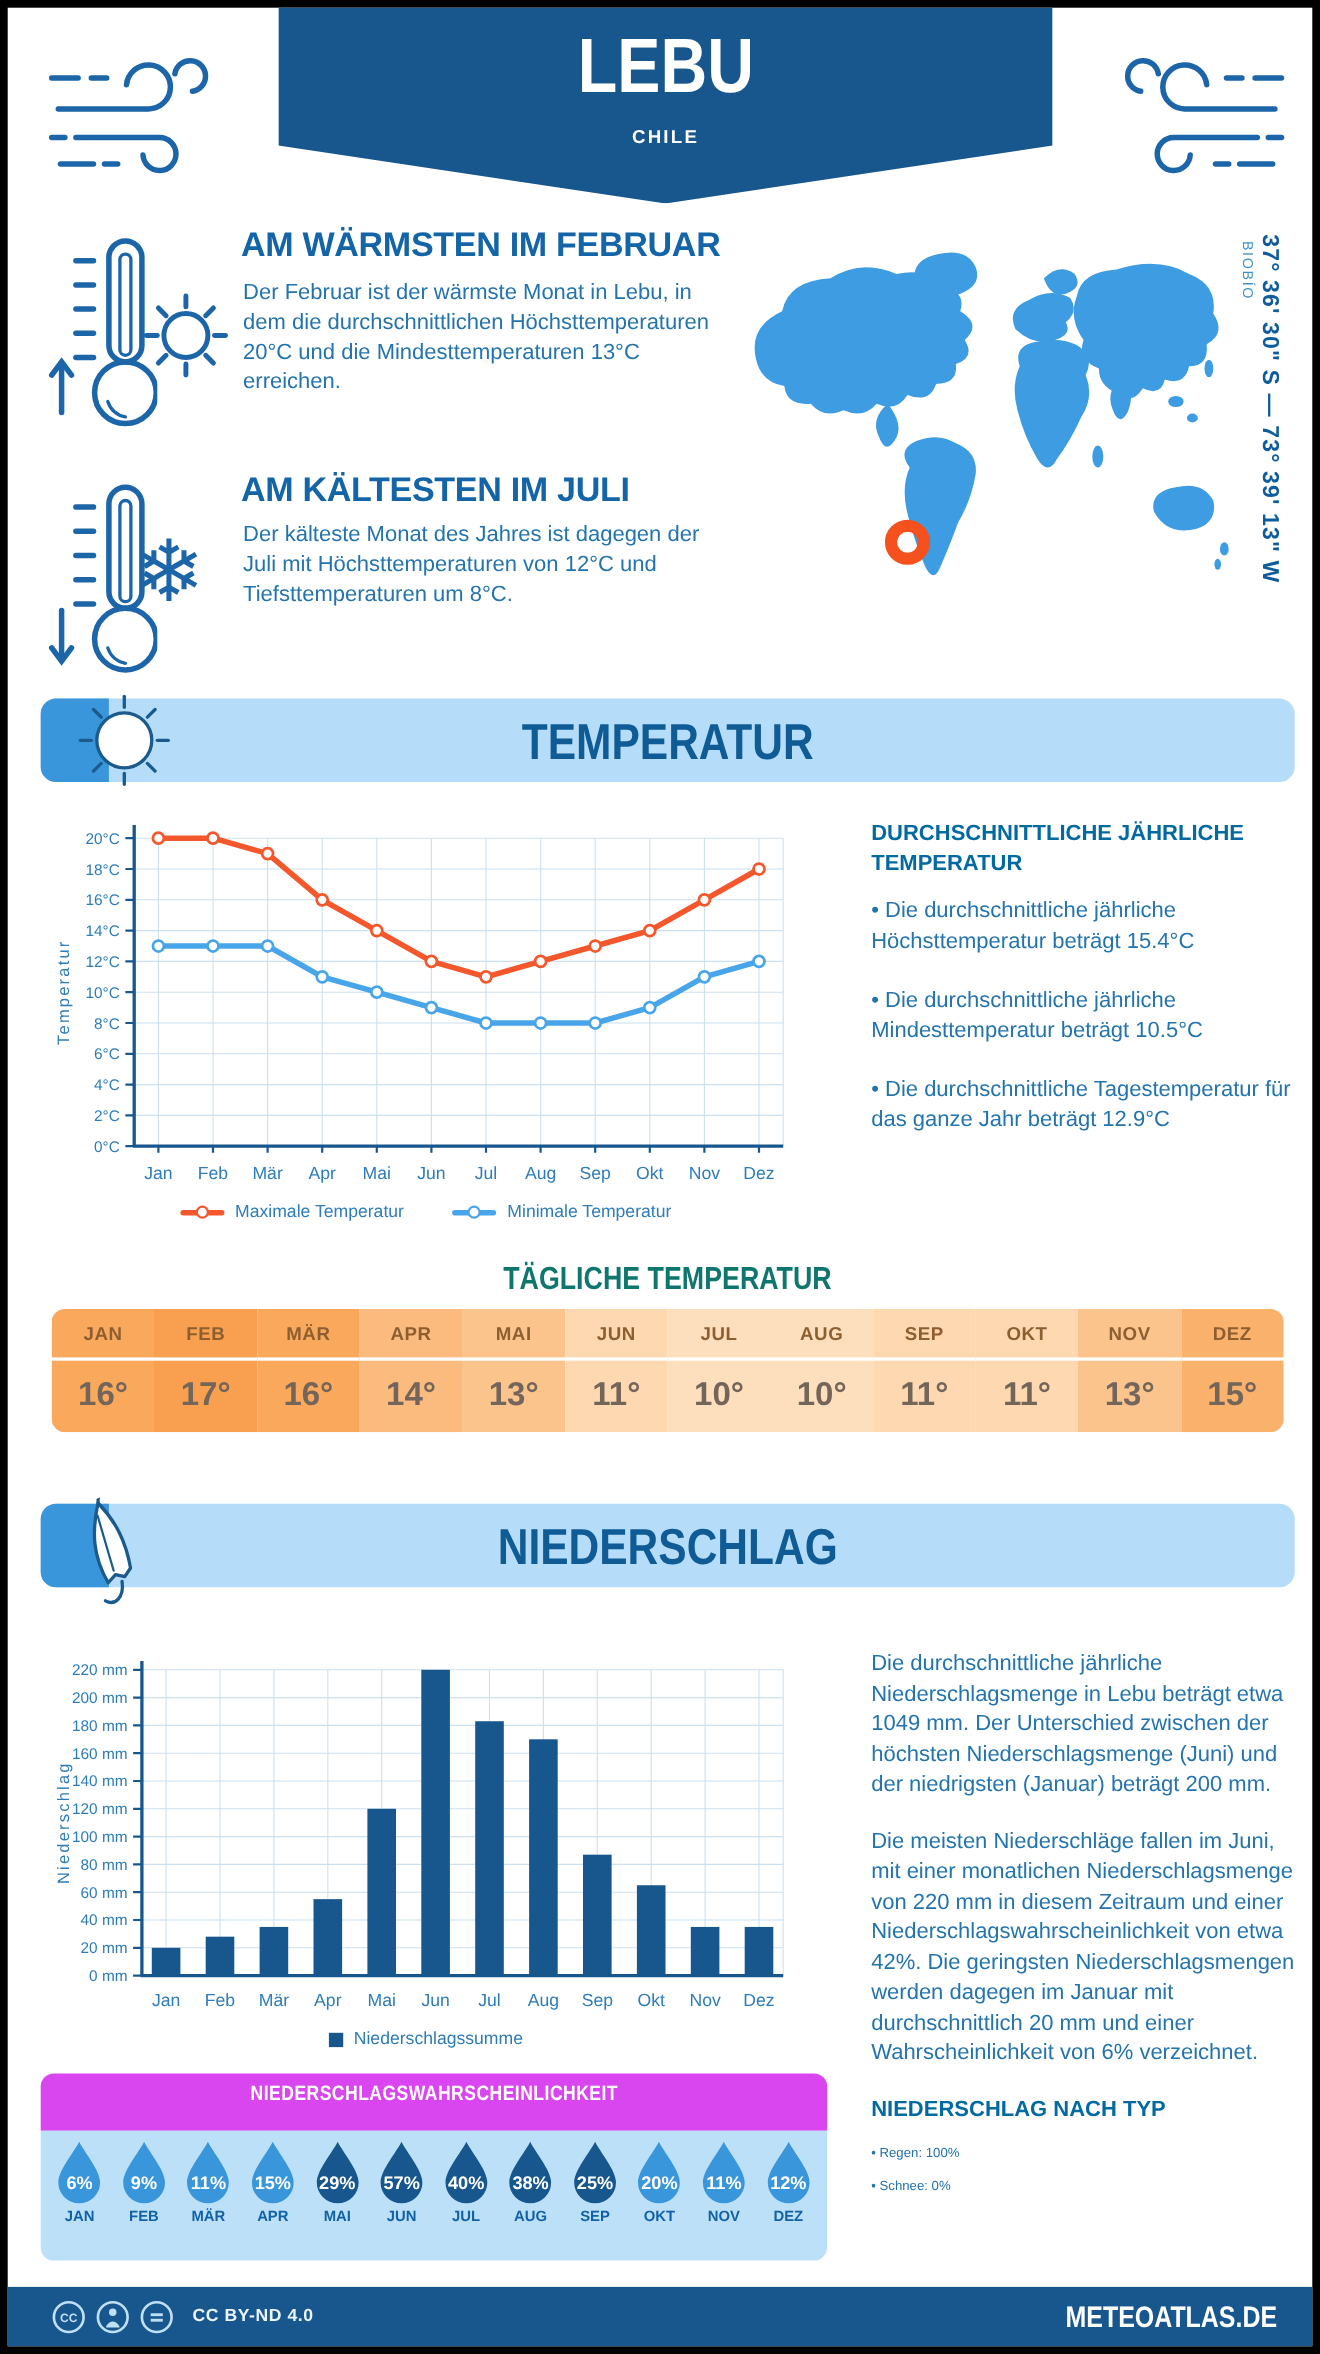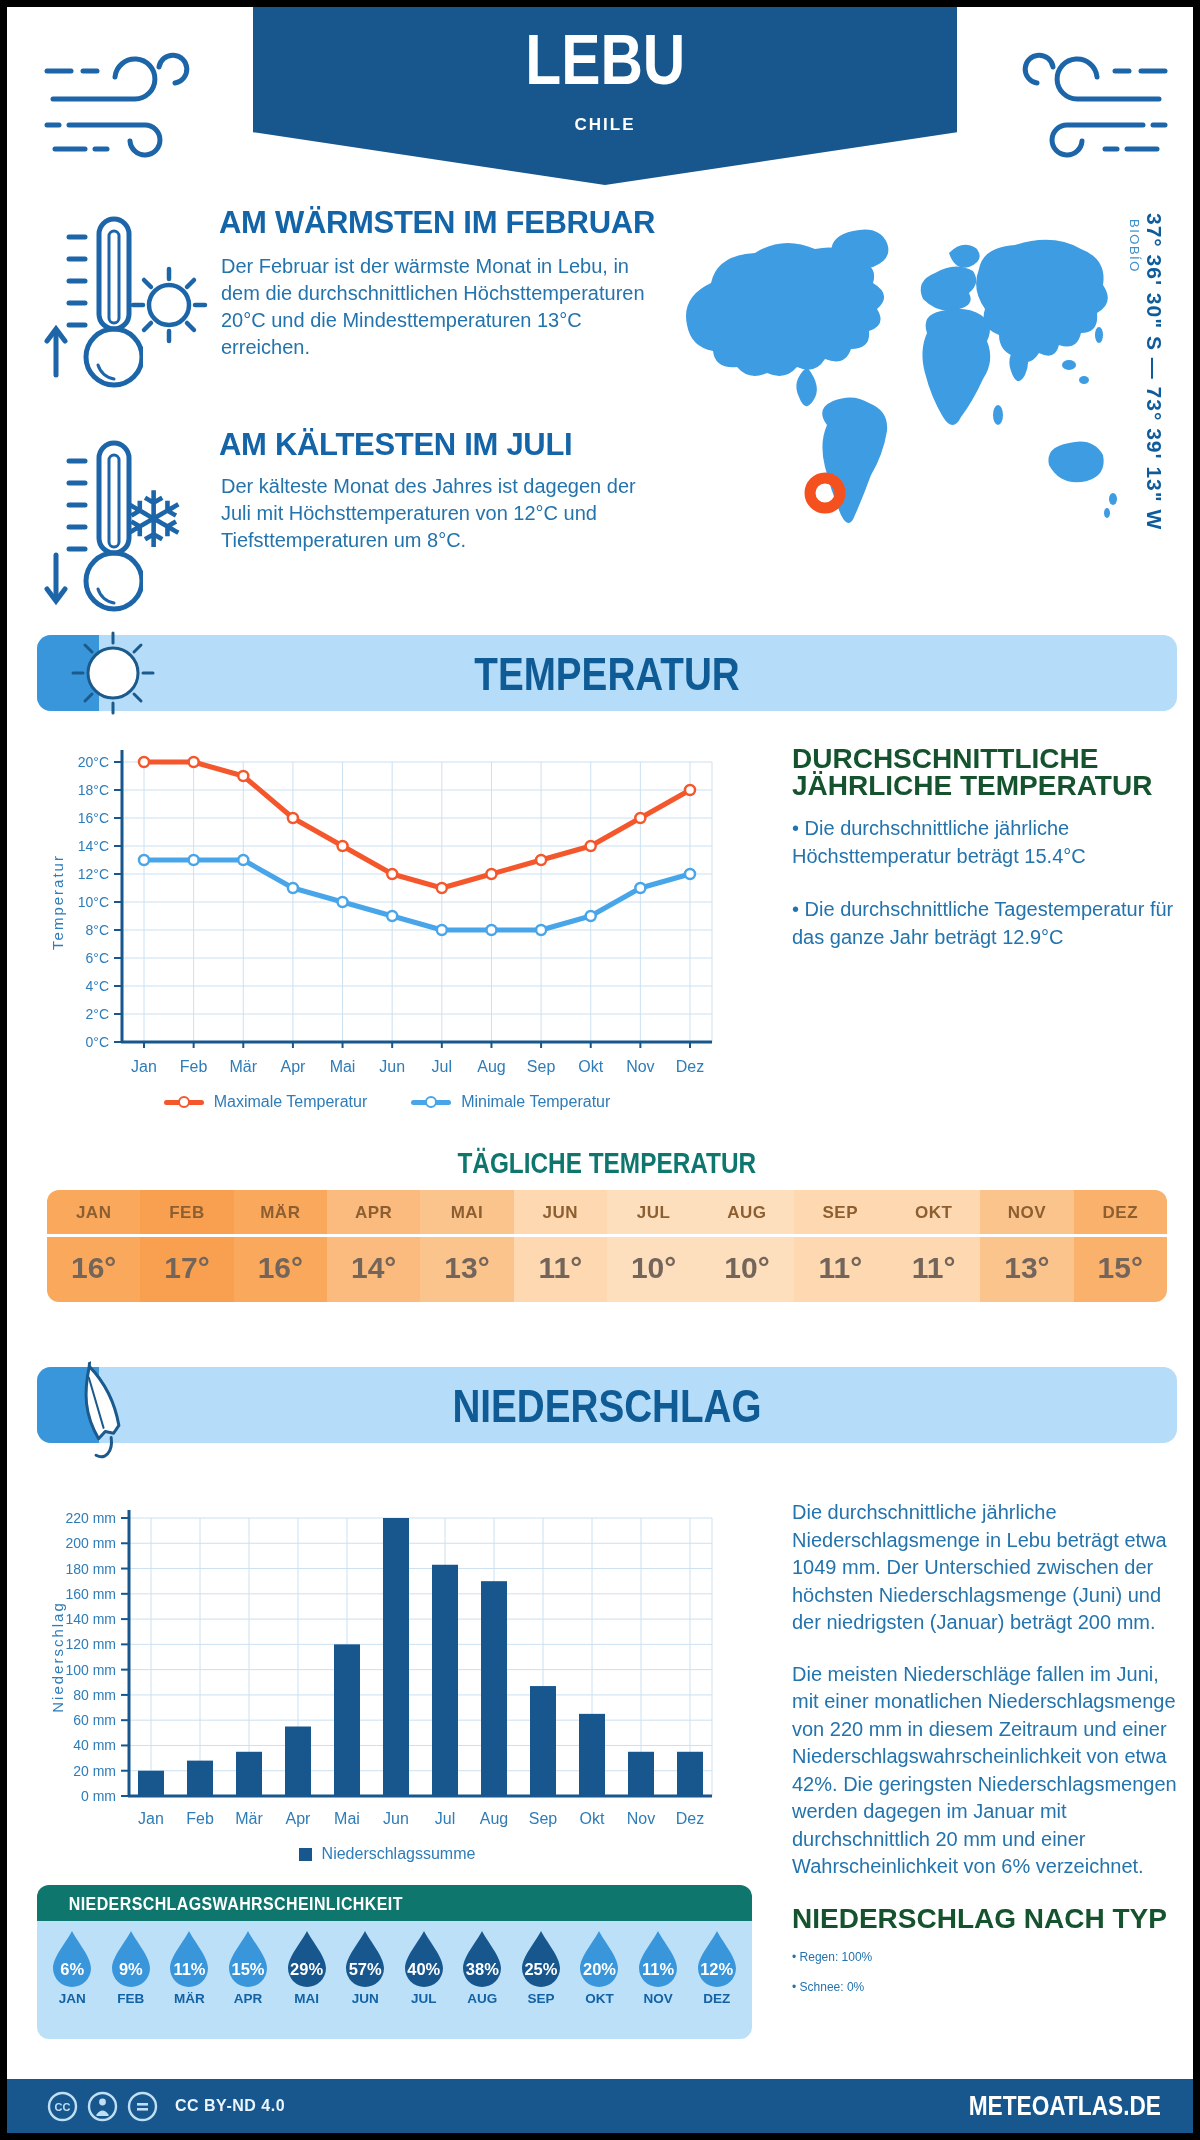--- a/index.html
+++ b/index.html
@@ -26,21 +26,21 @@
   .coords-big{display:block;font-size:21px;font-weight:700;letter-spacing:1px;}
   .coords-region{display:block;font-size:13px;font-weight:400;letter-spacing:1.5px;color:#4090C8;padding-top:6px;}
 
   
   .sec-banner{left:30px;width:1140px;height:76px;background:#B5DCF8;border-radius:14px;}
   .sec-sq{position:absolute;left:0;top:0;width:62px;height:76px;background:#3996DB;border-radius:14px 0 0 14px;}
   .sec-title{position:absolute;left:0;top:0;width:100%;height:76px;line-height:78px;text-align:center;
              font-size:46px;font-weight:700;color:#0F5B95;}
 
   
-  .col-head{font-size:28px;font-weight:700;color:#14532d;line-height:27px;margin:0 0 16px 0;}
+  .col-head{font-size:20px;font-weight:700;color:#0369a1;line-height:27px;margin:0 0 16px 0;}
   .col-p{font-size:20px;line-height:27.5px;color:#2373AD;margin:0 0 24px 0;}
   .col-b{font-size:20px;line-height:27.5px;color:#2373AD;margin:0 0 26px 0;}
   .col-b2{font-size:12px;line-height:30px;color:#2373AD;margin:0;}
 
   
   .legend{display:flex;justify-content:center;align-items:center;gap:44px;
           font-size:16px;color:#2E7CB8;}
   .lg-item{display:flex;align-items:center;gap:10px;}
   .lg-line{position:relative;width:40px;height:5px;border-radius:3px;}
   .lg-dot{position:absolute;left:50%;top:50%;width:8px;height:8px;border-radius:50%;
@@ -49,22 +49,22 @@
 
   
   .daily-head{left:40px;top:1140px;width:1120px;text-align:center;font-size:29px;font-weight:700;color:#0f766e;}
   .daily-table{left:40px;top:1183px;width:1120px;height:112px;border-radius:12px;overflow:hidden;display:flex;}
   .d-col{flex:1;display:flex;flex-direction:column;}
   .d-m{height:44px;line-height:46px;text-align:center;font-size:17px;font-weight:700;color:#8D5F30;letter-spacing:.5px;}
   .d-v{height:65px;border-top:3px solid #fff;line-height:62px;text-align:center;font-size:30px;font-weight:700;color:#74655A;}
 
   
   .prob-box{left:30px;top:1878px;width:715px;height:154px;}
-  .prob-head{height:36px;line-height:37px;background:#0f766e;border-radius:12px 12px 0 0;
-             font-size:19px;font-weight:700;color:#fff;letter-spacing:.5px;}
+  .prob-head{height:52px;line-height:37px;background:#d946ef;border-radius:12px 12px 0 0;
+             text-align:center;font-size:19px;font-weight:700;color:#fff;letter-spacing:.5px;}
   .prob-body{height:118px;background:#BCE0F8;border-radius:0 0 12px 12px;display:flex;padding:0 6px;box-sizing:border-box;}
   .drop-item{flex:1;display:flex;flex-direction:column;align-items:center;padding-top:8px;}
   .drop-wrap{position:relative;width:46px;height:60px;}
   .drop-pct{position:absolute;left:0;right:0;top:31px;text-align:center;font-size:16.5px;font-weight:700;color:#fff;}
   .drop-mon{margin-top:2px;font-size:13.5px;font-weight:700;color:#1262A5;}
 
   
   .footer{left:0;bottom:0;width:1192px;height:54px;background:#17578E;display:flex;align-items:center;}
   .cc-group{display:flex;align-items:center;gap:9px;margin-left:40px;}
   .cc-label{margin-left:8px;font-size:16px;font-weight:700;color:#EAF4FC;letter-spacing:.5px;}
@@ -314,20 +314,21 @@
         <span class="lg-line" style="background: rgb(73, 165, 233);">
           <span class="lg-dot" style="border-color: rgb(73, 165, 233);"></span>
         </span>
         <span>Minimale Temperatur</span>
       </div>
     </div>
 
   <div class="abs" style="left:785px;top:738px;width:395px">
     <h3 class="col-head">DURCHSCHNITTLICHE JÄHRLICHE TEMPERATUR</h3>
     <p class="col-b">• Die durchschnittliche jährliche Höchsttemperatur beträgt 15.4°C</p>
+    <p class="col-b">• Die durchschnittliche jährliche Mindesttemperatur beträgt 10.5°C</p>
     <p class="col-b">• Die durchschnittliche Tagestemperatur für das ganze Jahr beträgt 12.9°C</p>
   </div>
 
   <div class="abs daily-head"><span class="cond">TÄGLICHE TEMPERATUR</span></div>
   <div class="abs daily-table" id="daily-table">
       <div class="d-col" style="background: rgb(249, 168, 92);">
         <div class="d-m">JAN</div>
         <div class="d-v">16°</div>
       </div>
       <div class="d-col" style="background: rgb(248, 160, 79);">

